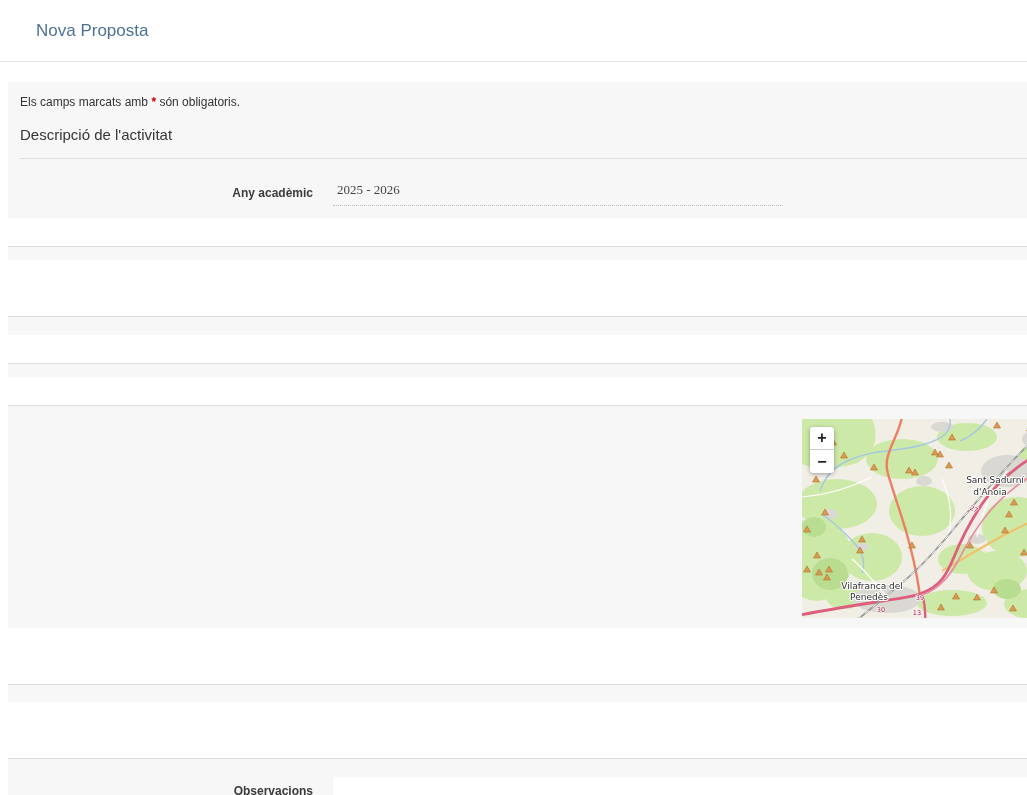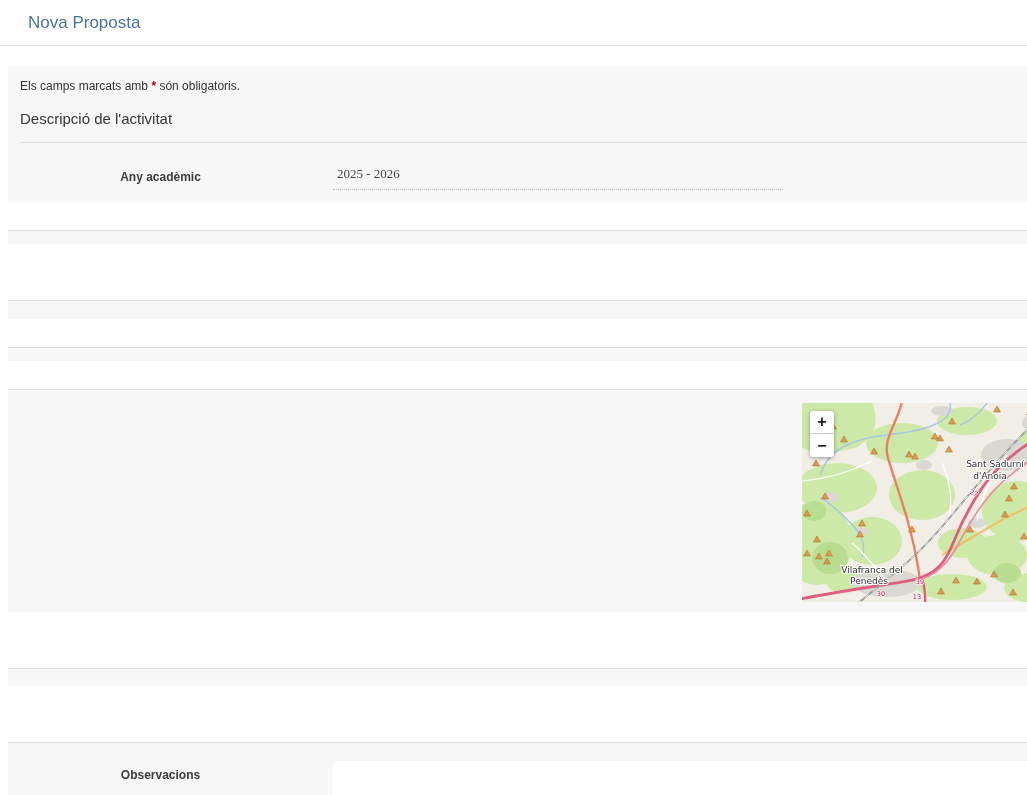--- a/index.html
+++ b/index.html
@@ -6,37 +6,37 @@
     --accent:#4d7298; --required:#c00000; --panel:#f7f7f7; --input-border:#dddddd;
   }
   *{box-sizing:border-box;}
   html,body{margin:0;padding:0;}
   body{
     width:1027px;height:795px;overflow:hidden;background:#fff;
     font-family:"Liberation Sans",sans-serif;color:#333;
   }
   .page-title{
     color:var(--accent);font-size:17px;font-weight:400;
-    padding:9px 8px 8px 24px;margin:4px;
+    padding:9px 8px 8px 24px;margin:12px;
   }
   .title-divider{border:0;border-top:1px solid #e4e4e4;margin:0;}
   .panel{
     margin:20px 0 0 8px;width:1060px;min-height:742px;
     background:var(--panel);padding-top:13px;
   }
   .required-note{margin:0 0 0 12px;font-size:12px;color:#333;}
   .req{color:var(--required);font-weight:bold;}
   .section-title{
     margin:17px 0 0 12px;font-size:15px;font-weight:400;color:#363636;
     padding-bottom:15px;border-bottom:1px solid #dedede;
   }
   .form{margin-top:20px;}
   .form-row{display:flex;margin-bottom:13px;}
   .label-col{
-    width:325px;padding:7px 20px 0 0;text-align:center;
+    width:325px;padding:7px 20px 0 0;text-align:right;
     font-size:12px;font-weight:bold;color:#3b3b3b;line-height:14px;
   }
   .field-col{flex:1;min-width:0;}
   .static-field{
     width:450px;padding:3px 4px 7px 4px;border-bottom:1px dotted #bdbdbd;
     font-size:13px;color:#444;font-family:Liberation Serif, serif;
   }
   .line-input{
     display:block;width:100%;height:29px;border:0;outline:none;
     border-bottom:1px solid var(--input-border);background:#fff;

